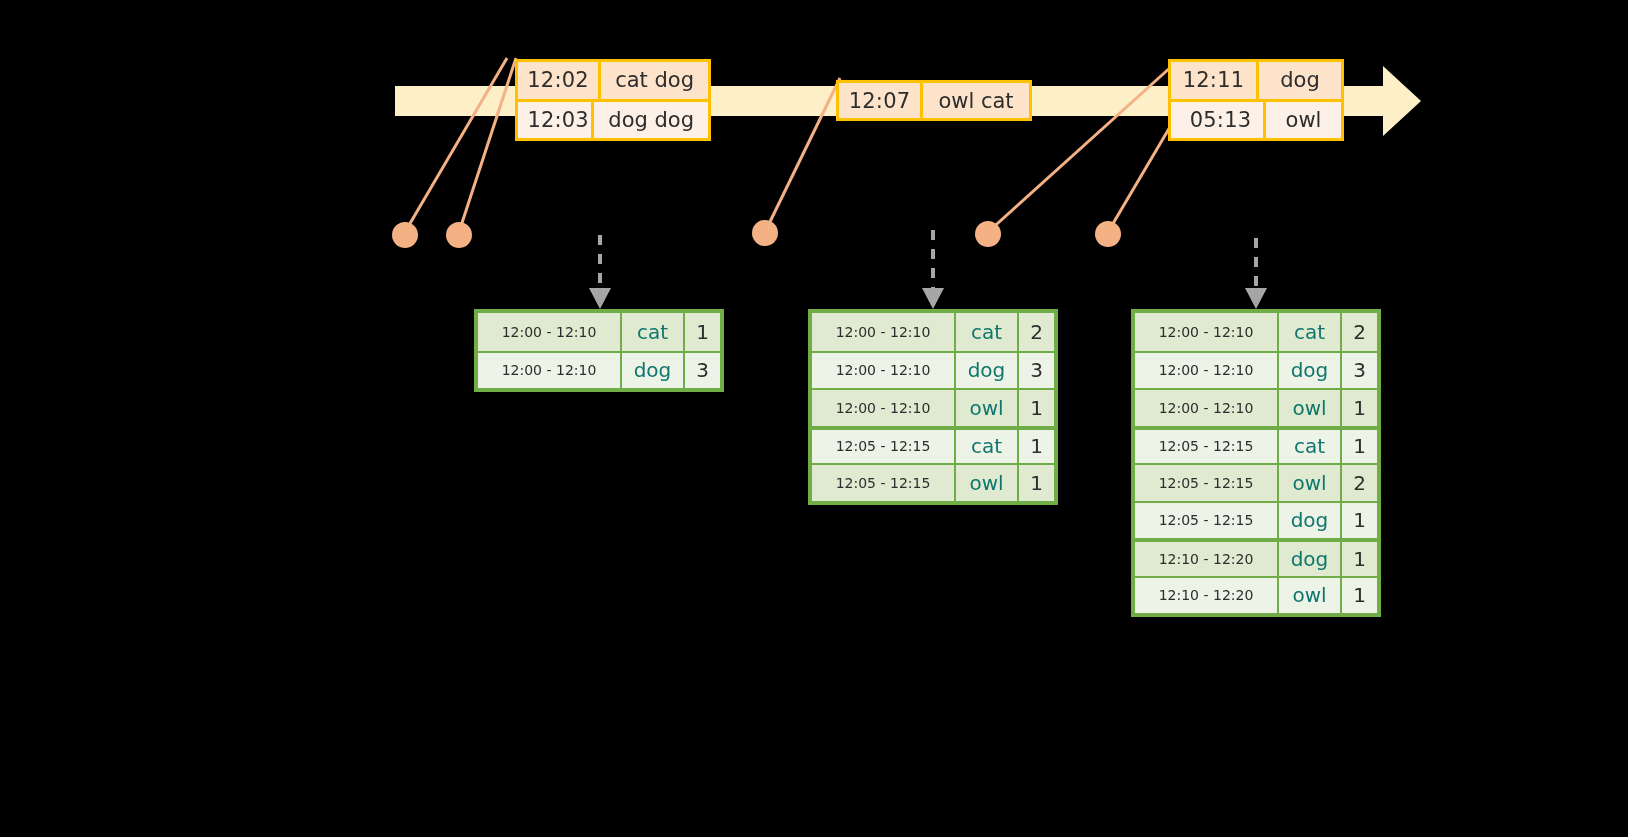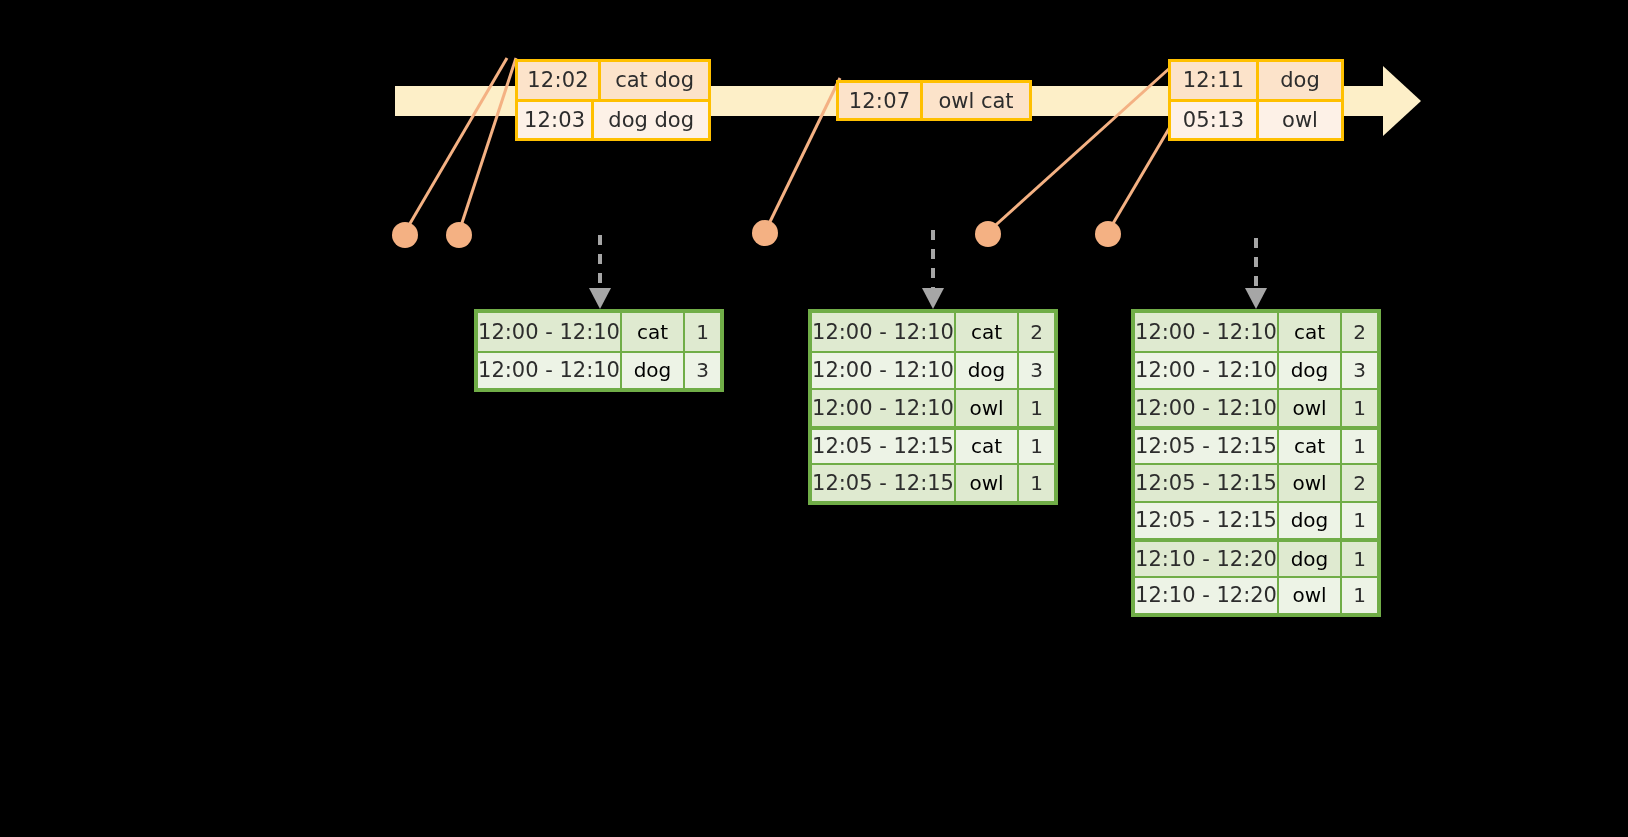--- a/index.html
+++ b/index.html
@@ -59,20 +59,21 @@
     flex-direction: column;
   }
   .event-row {
     display: flex;
     flex-direction: row;
     flex: 1 1 auto;
     box-sizing: border-box;
   }
   .event-row + .event-row {
     border-top: 3px solid #ffc000;
+    padding-left: 7px;
   }
   .event-row.shade-dark { background: #fce3ca; }
   .event-row.shade-light { background: #fdf1e7; }
   .event-time {
     width: 84px;
     box-sizing: border-box;
     border-right: 3px solid #ffc000;
     display: flex;
     align-items: center;
     justify-content: center;
@@ -114,32 +115,32 @@
   .res-row + .res-row { border-top: 2px solid #70ad47; }
   .res-row.group-end + .res-row { border-top: 4px solid #70ad47; }
   .res-row.shade-dark { background: #dfead0; }
   .res-row.shade-light { background: #edf3e6; }
   .res-window {
     box-sizing: border-box;
     border-right: 2px solid #70ad47;
     display: flex;
     align-items: center;
     justify-content: center;
-    font-size: 21px;
+    font-size: 14px;
     color: #2d2d2d;
     white-space: nowrap;
   }
   .res-word {
     box-sizing: border-box;
     border-right: 2px solid #70ad47;
     display: flex;
     align-items: center;
     justify-content: center;
     font-size: 20px;
-    color: #000000;
+    color: #0f766e;
   }
   .res-count {
     flex: 1 1 auto;
     display: flex;
     align-items: center;
     justify-content: center;
     font-size: 20px;
     color: #2d2d2d;
   }
 

